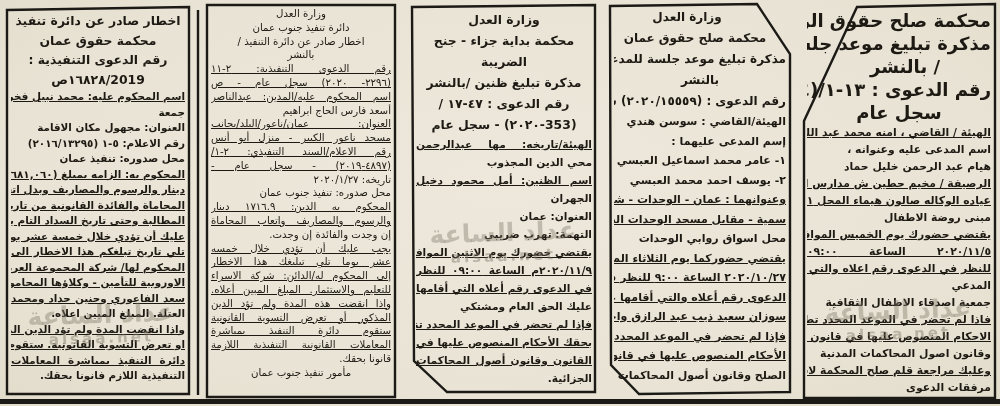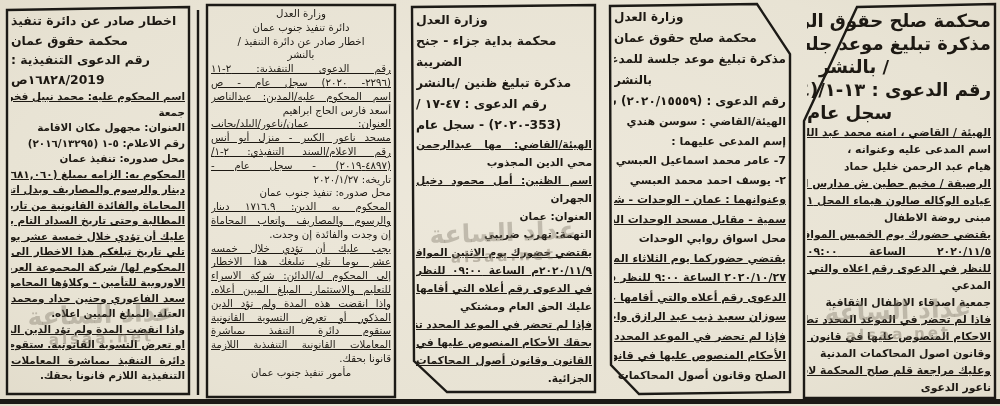--- a/index.html
+++ b/index.html
@@ -4,21 +4,21 @@
 <style>
   html,body{margin:0;padding:0;background:#cfcabc;}
   .page{
     position:relative;width:1000px;height:406px;overflow:hidden;
     background:radial-gradient(ellipse at 50% 45%, #ede8db 0%, #e8e3d4 70%, #e2dccb 100%);
     font-family:"DejaVu Sans",sans-serif;color:#1d1913;
   }
   .borders{position:absolute;left:0;top:0;pointer-events:none;}
   .notice{position:absolute;direction:rtl;overflow:hidden;}
   .ln{white-space:nowrap;overflow:hidden;}
-  .h{font-weight:700;text-align:left;}
+  .h{font-weight:700;text-align:center;}
   .c{text-align:center;}
   .r{text-align:right;}
   .j{text-align:justify;text-align-last:justify;text-decoration:underline;-moz-text-align-last:justify;}
 
   
   .n1{left:807px;top:9px;width:184px;height:390px;}
   .n1 .ln{font-size:10.8px;line-height:17px;font-weight:700;}
   .n1 .h{font-size:18px;line-height:23px;}
   .n1 .ln:nth-child(1){padding-left:42px;}
   .n1 .ln:nth-child(2){padding-left:24px;}
@@ -84,51 +84,51 @@
       <div class="ln r">مبنى روضة الاطفال</div>
       <div class="ln j">يقتضي حضورك يوم الخميس الموافق</div>
       <div class="ln j">٢٠٢٠/١١/٥ الساعة ٠٩:٠٠</div>
       <div class="ln j">للنظر في الدعوى رقم اعلاه والتي اقامها عليك</div>
       <div class="ln r">المدعي</div>
       <div class="ln r">جمعية اصدقاء الاطفال الثقافية</div>
       <div class="ln j">فاذا لم تحضر في الموعد المحدد تطبق عليك</div>
       <div class="ln j">الاحكام المنصوص عليها في قانون محاكم الصلح</div>
       <div class="ln r">وقانون اصول المحاكمات المدنية</div>
       <div class="ln j">وعليك مراجعة قلم صلح المحكمة لاستلام</div>
-      <div class="ln r">ناعور الدعوى</div>
+      <div class="ln r">مرفقات الدعوى</div>
     </div>
   <div class="notice n2">
       <div class="ln h">وزارة العدل</div>
       <div class="ln h">محكمة صلح حقوق عمان</div>
       <div class="ln h">مذكرة تبليغ موعد جلسة للمدعى عليهما /</div>
       <div class="ln h">بالنشر</div>
       <div class="ln h">رقم الدعوى : (٢٠٢٠/١٥٥٥٩) سجل عام</div>
       <div class="ln r">الهيئة/القاضي : سوسن هندي</div>
       <div class="ln r">إسم المدعى عليهما :</div>
-      <div class="ln r">7- عامر محمد اسماعيل العبسي</div>
+      <div class="ln r">١- عامر محمد اسماعيل العبسي</div>
       <div class="ln r">٢- يوسف احمد محمد العبسي</div>
       <div class="ln j">وعنوانهما : عمان - الوحدات - شارع</div>
       <div class="ln j">سمية - مقابل مسجد الوحدات الجنوبي -</div>
       <div class="ln r">محل اسواق روابي الوحدات</div>
       <div class="ln j">يقتضي حضوركما يوم الثلاثاء الموافق</div>
       <div class="ln j">٢٠٢٠/١٠/٢٧ الساعة ٩:٠٠ للنظر في</div>
       <div class="ln j">الدعوى رقم أعلاه والتي أقامها عليكما</div>
       <div class="ln j">سوزان سعيد ذيب عبد الرازق واخرون</div>
       <div class="ln j">فإذا لم تحضر في الموعد المحدد تطبق عليك</div>
       <div class="ln j">الأحكام المنصوص عليها في قانون محاكم</div>
       <div class="ln r">الصلح وقانون أصول المحاكمات المدنية .</div>
     </div>
   <div class="notice n3">
       <div class="ln h">وزارة العدل</div>
       <div class="ln h">محكمة بداية جزاء - جنح</div>
       <div class="ln h">الضريبة</div>
       <div class="ln h">مذكرة تبليغ ظنين /بالنشر</div>
       <div class="ln h">رقم الدعوى : ٤٧-١٧ /</div>
       <div class="ln h">(353-٢٠٢٠) - سجل عام</div>
-      <div class="ln j">الهيئة/القاضي: مها عبدالرحمن</div>
+      <div class="ln j">الهيئة/تاريخه: مها عبدالرحمن</div>
       <div class="ln r">محي الدين المجذوب</div>
       <div class="ln j">اسم الظنين: أمل محمود دخيل</div>
       <div class="ln r">الجهران</div>
       <div class="ln r">العنوان: عمان</div>
       <div class="ln r">التهمة: تهرب ضريبي</div>
       <div class="ln j">يقتضي حضورك يوم الاثنين الموافق</div>
       <div class="ln j">٢٠٢٠/١١/٩م الساعة ٠٩:٠٠ للنظر</div>
       <div class="ln j">في الدعوى رقم أعلاه التي أقامها</div>
       <div class="ln r">عليك الحق العام ومشتكي</div>
       <div class="ln j">فإذا لم تحضر في الموعد المحدد تنفذ</div>

